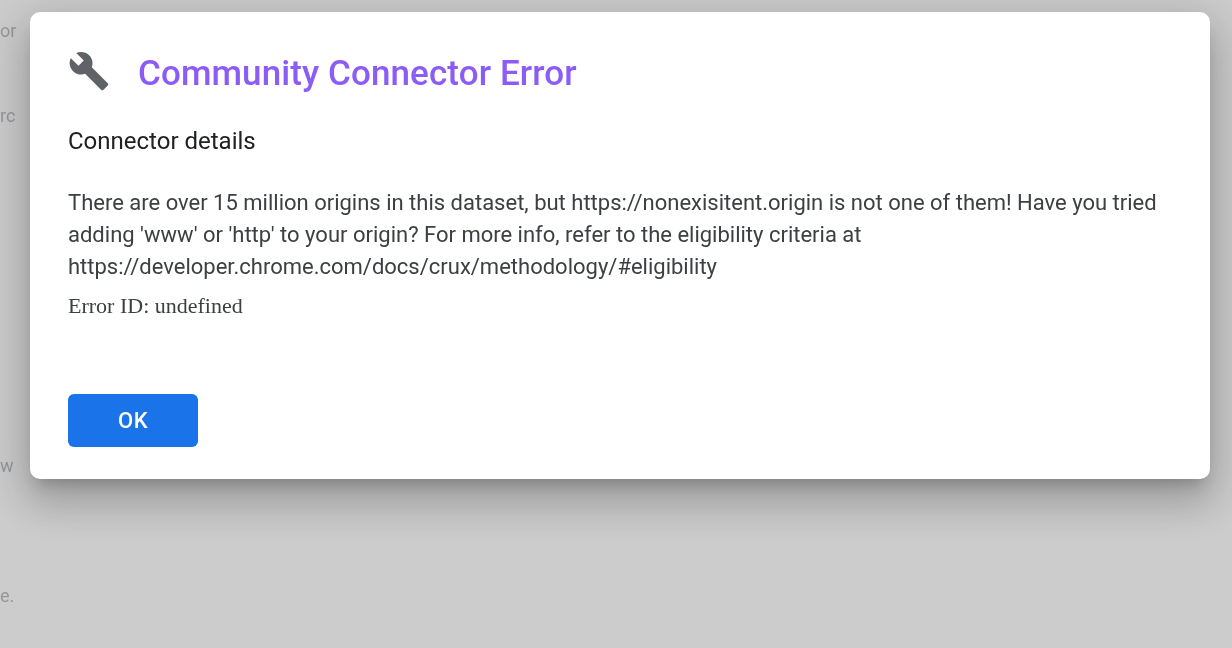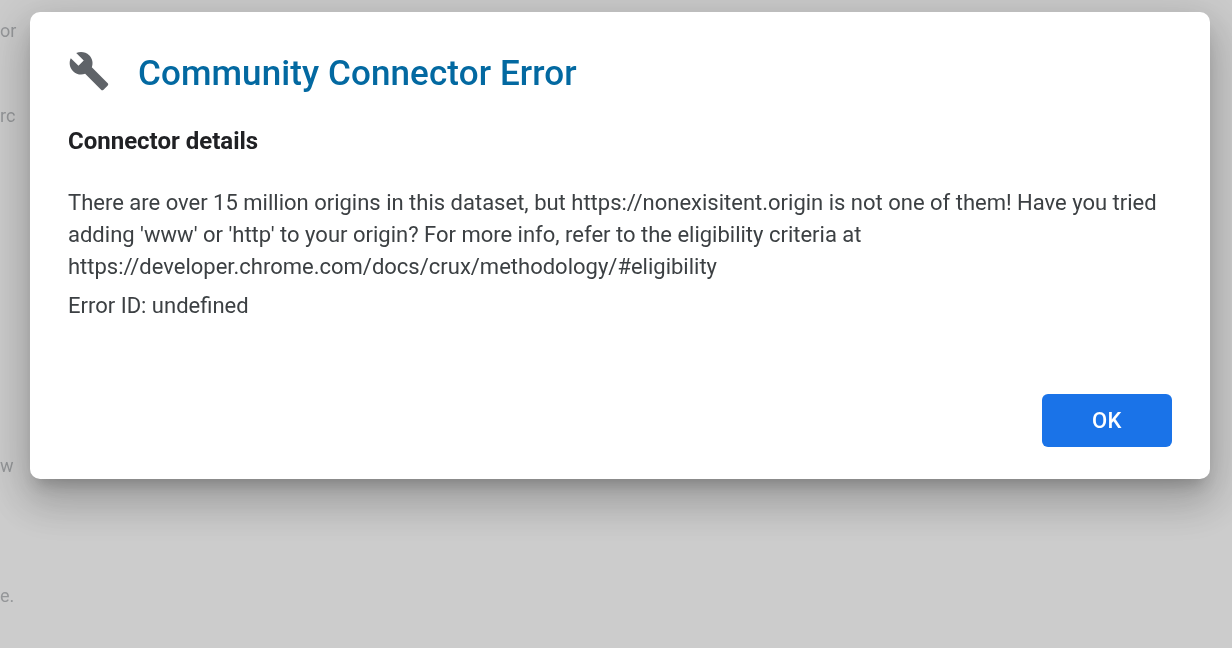--- a/index.html
+++ b/index.html
@@ -60,55 +60,55 @@
     .wrench-icon {
       width: 42px;
       height: 42px;
       color: #5f6368;
       flex-shrink: 0;
     }
     
     .dialog-title {
       font-size: 35px;
       font-weight: 500;
-      color: #0369a1;
+      color: #8b5cf6;
       letter-spacing: 0.1px;
     }
     
     .dialog-body {
       color: #3c4043;
       font-size: 22px;
       line-height: 1.45;
     }
     
     .intro-text {
       margin-bottom: 30px;
       font-weight: 400;
     }
     
     .details-heading {
       font-size: 24px;
-      font-weight: 700;
+      font-weight: 400;
       color: #202124;
       margin-bottom: 28px;
     }
     
     .detail-text {
       margin-bottom: 8px;
       font-weight: 400;
     }
     
     .error-id {
       margin-bottom: 72px;
       font-weight: 400;
+      font-family: Liberation Serif, serif;
     }
     
     .dialog-actions {
       display: flex;
-      justify-content: flex-end;
     }
     
     .ok-button {
       background: #1a73e8;
       color: #ffffff;
       border: none;
       border-radius: 6px;
       padding: 14px 50px;
       font-size: 22px;
       font-weight: 500;

